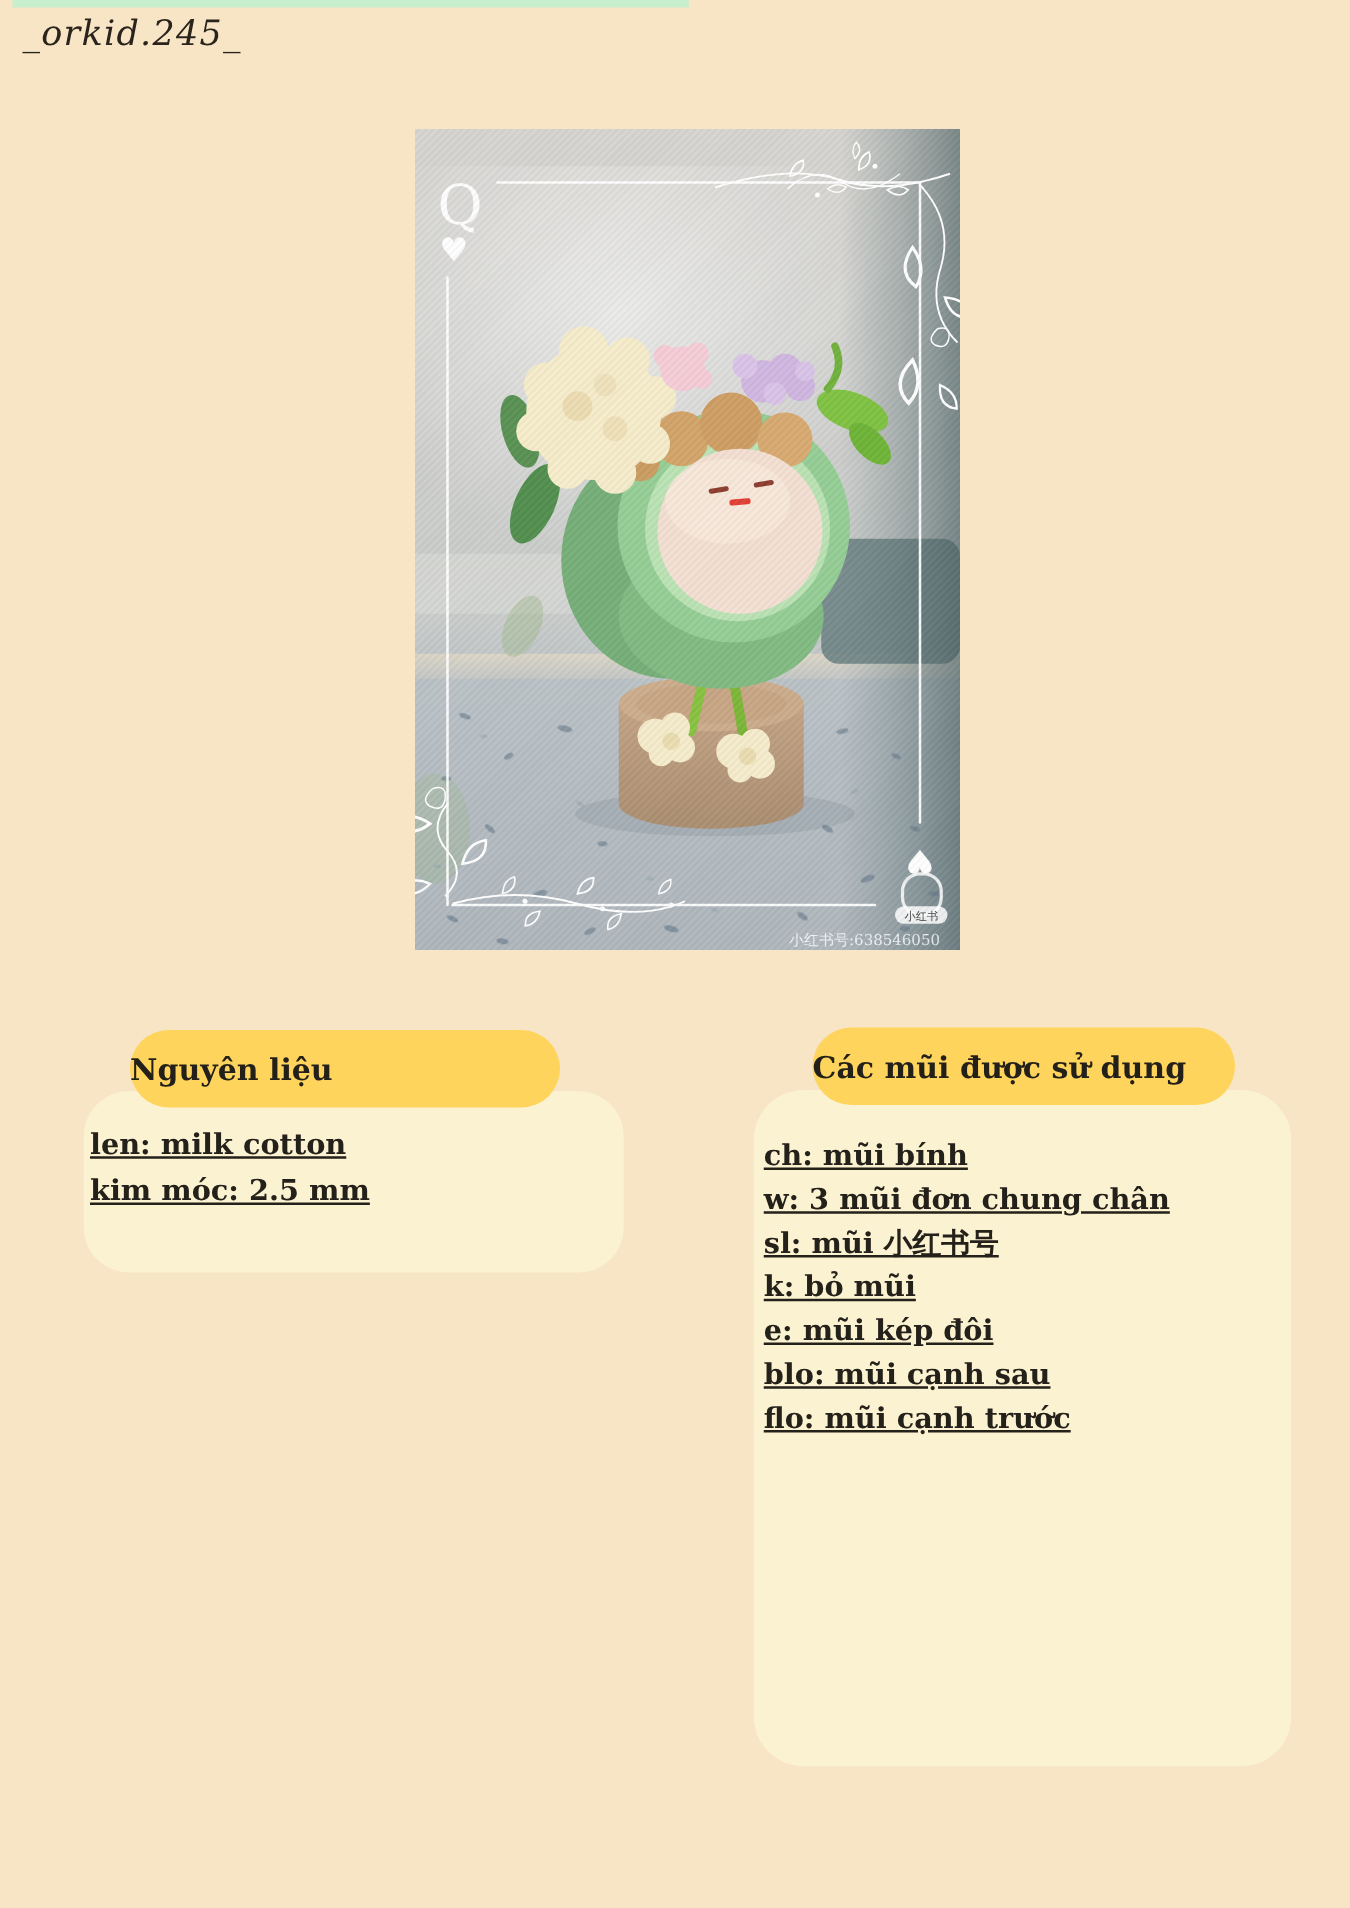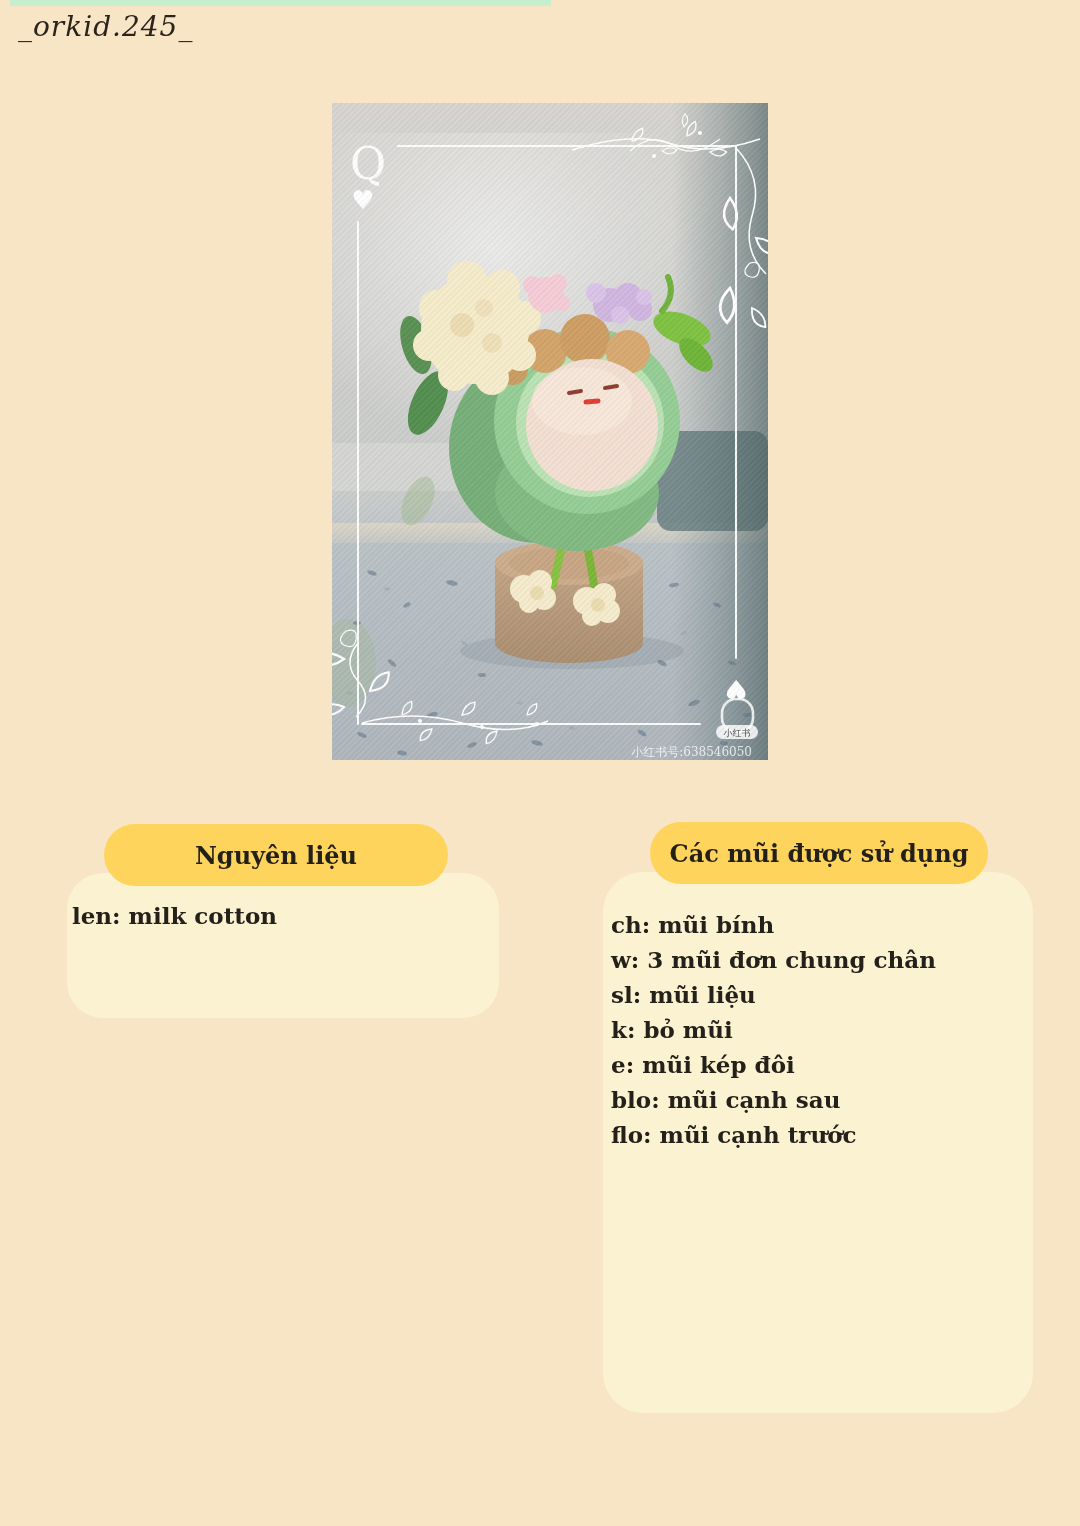--- a/index.html
+++ b/index.html
@@ -28,37 +28,37 @@
   .photo::after{
     content:"";position:absolute;inset:0;pointer-events:none;
     background:repeating-linear-gradient(135deg,
       rgba(255,255,255,.05) 0 2px,
       rgba(110,110,110,.05) 2px 4px);
   }
 
   .section-pill{
     position:absolute;height:62px;border-radius:31px;
     background:#ffd45c;
-    display:flex;align-items:center;justify-content:center;
+    display:flex;align-items:center;justify-content:flex-start;
     font-weight:700;font-size:24px;color:#231f19;
     z-index:3;
   }
   .pill-materials{left:94px;top:824px;width:344px;}
   .pill-stitches{left:640px;top:822px;width:338px;}
 
   .section-panel{
     position:absolute;background:#fbf2d1;z-index:2;
   }
   .panel-materials{left:57px;top:873px;width:432px;height:145px;border-radius:36px;}
   .panel-stitches{left:593px;top:872px;width:430px;height:541px;border-radius:40px;}
 
   .info-list{position:absolute;z-index:4;font-weight:700;font-size:23px;}
   .list-materials{left:62px;top:897px;line-height:37px;}
   .list-stitches{left:601px;top:907px;line-height:35px;}
-  .info-list div{white-space:nowrap;}
+  .info-list div{white-space:nowrap;text-decoration:underline;}
 </style>
 </head>
 <body>
 
 <div class="page">
 
   <div class="top-strip"></div>
 
   <div class="brand">_orkid.245_</div>
 
@@ -284,29 +284,30 @@
       </g>
     </svg>
   </div>
 
   <div class="section-panel panel-materials"></div>
   <div class="section-pill pill-materials">
     <span>Nguyên liệu</span>
   </div>
   <div class="info-list list-materials">
     <div>len: milk cotton</div>
+    <div>kim móc: 2.5 mm</div>
   </div>
 
   <div class="section-panel panel-stitches"></div>
   <div class="section-pill pill-stitches">
     <span>Các mũi được sử dụng</span>
   </div>
   <div class="info-list list-stitches">
     <div>ch: mũi bính</div>
     <div>w: 3 mũi đơn chung chân</div>
-    <div>sl: mũi liệu</div>
+    <div>sl: mũi 小红书号</div>
     <div>k: bỏ mũi</div>
     <div>e: mũi kép đôi</div>
     <div>blo: mũi cạnh sau</div>
     <div>flo: mũi cạnh trước</div>
   </div>
 
 </div>
 
 </body></html>

